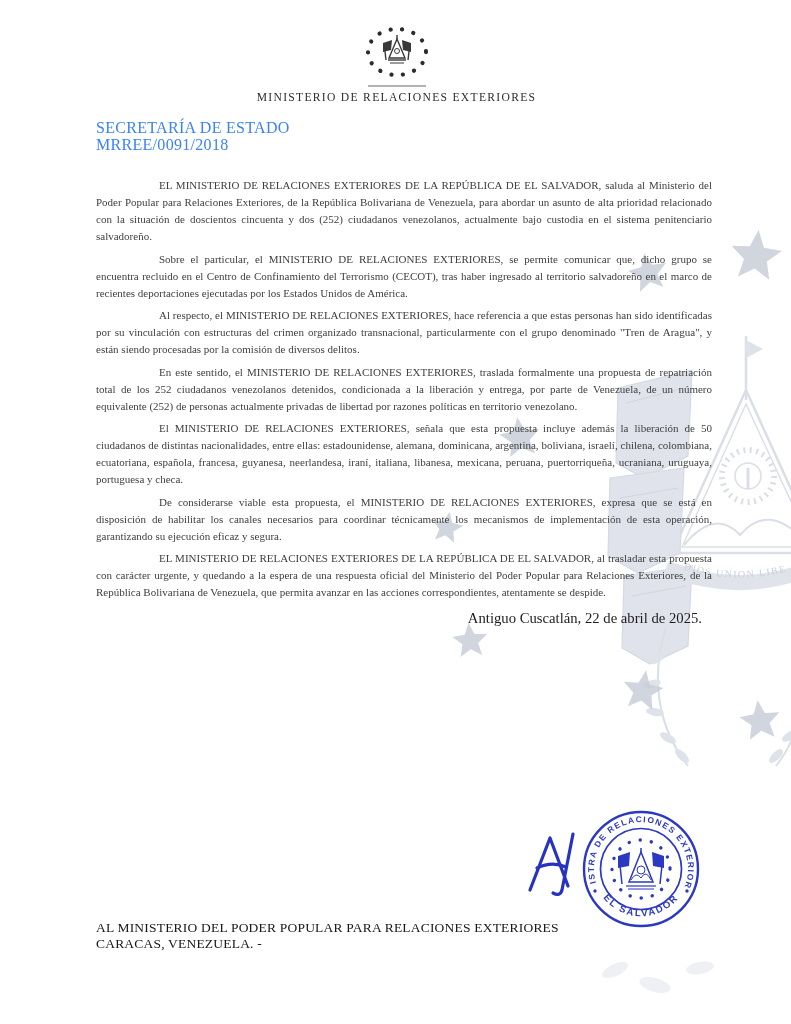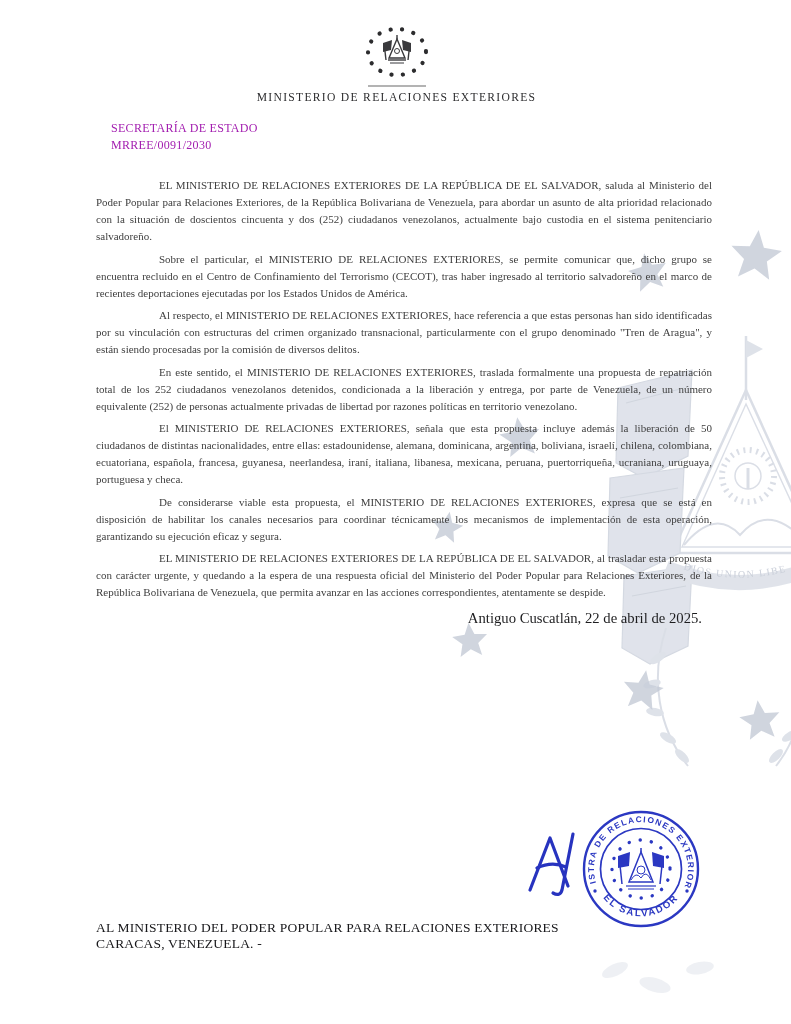--- a/index.html
+++ b/index.html
@@ -9,22 +9,22 @@
   
   .wm{position:absolute;inset:0;z-index:0;pointer-events:none}
   .wm svg{position:absolute}
   .wm-star{fill:#c5cbd7;opacity:.8}
 
   
   .header-emblem{left:352px;top:24px;width:90px;height:58px;position:absolute;z-index:1}
   .divider{position:absolute;left:368px;top:85px;width:58px;height:1.5px;background:#b3b3b3;z-index:1}
   .ministry-title{position:absolute;top:91px;left:1px;width:791px;text-align:center;
                   font-size:11.6px;letter-spacing:1.3px;color:#2d2d2f;z-index:1}
-  .ref-block{position:absolute;left:111px;top:120px;font-size:12px;line-height:16.5px;
-             letter-spacing:.3px;color:#a21caf;z-index:1}
+  .ref-block{position:absolute;left:96px;top:120px;font-size:16px;line-height:16.5px;
+             letter-spacing:.3px;color:#3b82f6;z-index:1}
 
   
   .letter-body{position:absolute;left:96px;top:177px;width:616px;z-index:1}
   .letter-body p{margin:0 0 5.5px 0;font-size:11px;line-height:17px;
                  text-align:justify;text-indent:63px;color:#404040}
   .date-line{margin-top:9px;text-align:right;padding-right:10px;font-size:14.7px;color:#1d1d1f}
 
   
   .sig-svg{position:absolute;left:524px;top:828px;width:64px;height:72px;z-index:2}
   .stamp-svg{position:absolute;left:578px;top:806px;width:126px;height:126px;z-index:2}
@@ -142,21 +142,21 @@
     <g fill="#39393c">
       <polygon points="31,19 40,16 39,26 31,28"></polygon>
       <polygon points="59,19 50,16 51,26 59,28"></polygon>
     </g>
   </svg>
   <div class="divider"></div>
   <div class="ministry-title">MINISTERIO DE RELACIONES EXTERIORES</div>
 
   <div class="ref-block">
     <div>SECRETARÍA DE ESTADO</div>
-    <div>MRREE/0091/2030</div>
+    <div>MRREE/0091/2018</div>
   </div>
 
   <main class="letter-body">
     <p>EL MINISTERIO DE RELACIONES EXTERIORES DE LA REPÚBLICA DE EL SALVADOR, saluda al Ministerio del Poder Popular para Relaciones Exteriores, de la República Bolivariana de Venezuela, para abordar un asunto de alta prioridad relacionado con la situación de doscientos cincuenta y dos (252) ciudadanos venezolanos, actualmente bajo custodia en el sistema penitenciario salvadoreño.</p>
     <p>Sobre el particular, el MINISTERIO DE RELACIONES EXTERIORES, se permite comunicar que, dicho grupo se encuentra recluido en el Centro de Confinamiento del Terrorismo (CECOT), tras haber ingresado al territorio salvadoreño en el marco de recientes deportaciones ejecutadas por los Estados Unidos de América.</p>
     <p>Al respecto, el MINISTERIO DE RELACIONES EXTERIORES, hace referencia a que estas personas han sido identificadas por su vinculación con estructuras del crimen organizado transnacional, particularmente con el grupo denominado "Tren de Aragua", y están siendo procesadas por la comisión de diversos delitos.</p>
     <p>En este sentido, el MINISTERIO DE RELACIONES EXTERIORES, traslada formalmente una propuesta de repatriación total de los 252 ciudadanos venezolanos detenidos, condicionada a la liberación y entrega, por parte de Venezuela, de un número equivalente (252) de personas actualmente privadas de libertad por razones políticas en territorio venezolano.</p>
     <p>El MINISTERIO DE RELACIONES EXTERIORES, señala que esta propuesta incluye además la liberación de 50 ciudadanos de distintas nacionalidades, entre ellas: estadounidense, alemana, dominicana, argentina, boliviana, israelí, chilena, colombiana, ecuatoriana, española, francesa, guyanesa, neerlandesa, iraní, italiana, libanesa, mexicana, peruana, puertorriqueña, ucraniana, uruguaya, portuguesa y checa.</p>
     <p>De considerarse viable esta propuesta, el MINISTERIO DE RELACIONES EXTERIORES, expresa que se está en disposición de habilitar los canales necesarios para coordinar técnicamente los mecanismos de implementación de esta operación, garantizando su ejecución eficaz y segura.</p>
     <p>EL MINISTERIO DE RELACIONES EXTERIORES DE LA REPÚBLICA DE EL SALVADOR, al trasladar esta propuesta con carácter urgente, y quedando a la espera de una respuesta oficial del Ministerio del Poder Popular para Relaciones Exteriores, de la República Bolivariana de Venezuela, que permita avanzar en las acciones correspondientes, atentamente se despide.</p>

